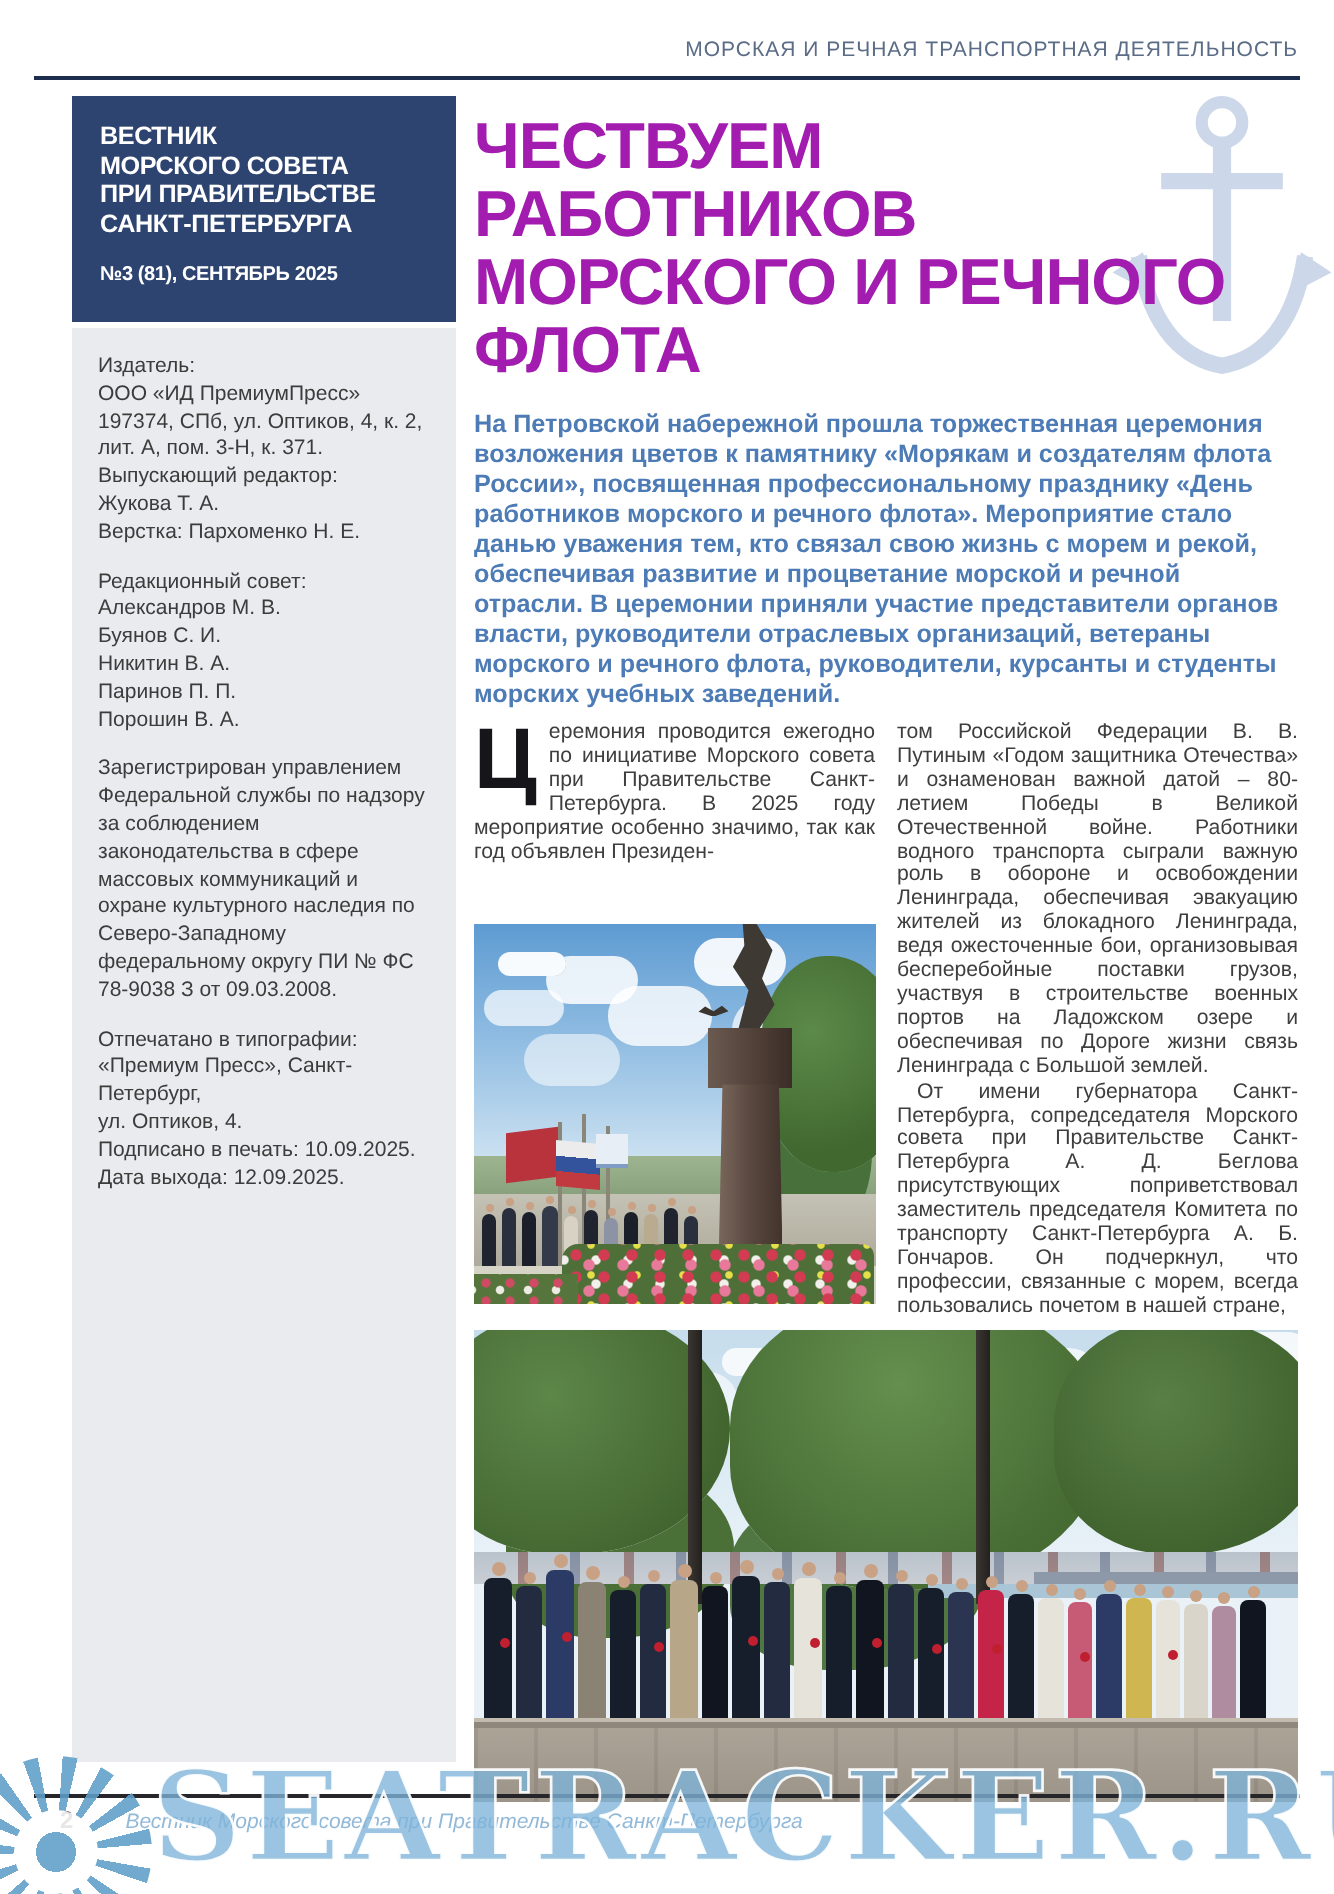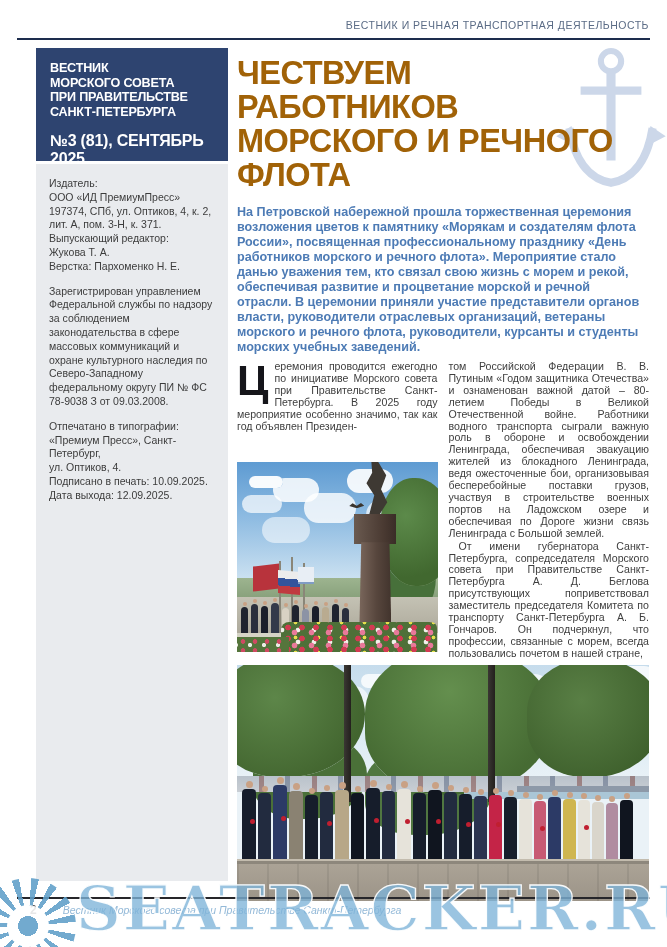--- a/index.html
+++ b/index.html
@@ -15,35 +15,35 @@
   }
   .header-rule {
     position:absolute; top:38px; left:17px; width:633px; height:2px; background:#1d2d4d;
   }
   
   .masthead {
     position:absolute; left:36px; top:48px; width:192px; height:113px;
     background:#2e4470; color:#fff; padding:13px 14px;
   }
   .masthead-title { font-weight:bold; font-size:12.6px; line-height:14.6px; white-space:pre-line; letter-spacing:-0.2px; }
-  .masthead-issue { margin-top:13px; font-weight:bold; font-size:16px; letter-spacing:-0.2px; }
+  .masthead-issue { margin-top:13px; font-weight:bold; font-size:10px; letter-spacing:-0.2px; }
   
   .imprint {
     position:absolute; left:36px; top:164px; width:192px; height:717px;
     background:#e9ebee; padding:13px 13px; overflow:hidden;
     font-size:10.5px; line-height:13.8px; color:#3c3c3c;
   }
   .imprint p { margin:0 0 11px; white-space:pre-line; }
   
   .main { position:absolute; left:237px; top:48px; width:412px; }
   .anchor-wm { position:absolute; left:318px; top:-3px; width:112px; height:150px; z-index:0; }
   .article-title {
     position:relative; z-index:1; margin-top:8px;
     font-size:32.5px; line-height:34px; font-weight:bold; letter-spacing:-0.5px;
-    color:#a16207; white-space:pre-line;
+    color:#a21caf; white-space:pre-line;
   }
   .lead {
     position:relative; z-index:1; margin-top:13px; width:404px;
     font-size:12.6px; line-height:15px; font-weight:bold; color:#4d7bb5;
   }
   .columns { display:flex; gap:11px; margin-top:6px; }
   .col { flex:1; font-size:10.6px; line-height:11.9px; text-align:justify; color:#3e3e3e; }
   .dropcap {
     float:left; font-size:43px; line-height:33px; font-weight:bold;
     color:#15151a; margin:3px 6px 0 0;
@@ -130,39 +130,45 @@
     color:rgba(125,180,216,0.78); -webkit-text-stroke:1.3px rgba(255,255,255,0.92); white-space:nowrap;
   }
   .wm-sun { position:absolute; left:-20px; top:2px; width:96px; height:96px; border-radius:50%; opacity:.88;
     background:repeating-conic-gradient(from 4deg, #5f9fc9 0deg 9deg, transparent 9deg 24deg); }
   .wm-sun::after { content:""; position:absolute; inset:27px; border-radius:50%;
     background:radial-gradient(circle at 50% 50%, #5f9fc9 0 10px, #ffffff 10px); }
 </style>
 </head>
 <body>
 
-<div class="section-header">ВЕСТНИК И РЕЧНАЯ ТРАНСПОРТНАЯ ДЕЯТЕЛЬНОСТЬ</div>
+<div class="section-header">МОРСКАЯ И РЕЧНАЯ ТРАНСПОРТНАЯ ДЕЯТЕЛЬНОСТЬ</div>
 <div class="header-rule"></div>
 
 <div class="masthead">
   <div class="masthead-title">ВЕСТНИК
 МОРСКОГО СОВЕТА
 ПРИ ПРАВИТЕЛЬСТВЕ
 САНКТ-ПЕТЕРБУРГА</div>
   <div class="masthead-issue">№3 (81), СЕНТЯБРЬ 2025</div>
 </div>
 
 <div class="imprint">
   <p>Издатель:
 ООО «ИД ПремиумПресс»
 197374, СПб, ул. Оптиков, 4, к. 2,
 лит. А, пом. 3-Н, к. 371.
 Выпускающий редактор:
 Жукова Т. А.
 Верстка: Пархоменко Н. Е.</p>
+  <p>Редакционный совет:
+Александров М. В.
+Буянов С. И.
+Никитин В. А.
+Паринов П. П.
+Порошин В. А.</p>
   <p>Зарегистрирован управлением Федеральной службы по надзору за соблюдением законодательства в сфере массовых коммуникаций и охране культурного наследия по Северо-Западному федеральному округу ПИ № ФС 78-9038 З от 09.03.2008.</p>
   <p>Отпечатано в типографии:
 «Премиум Пресс», Санкт-Петербург,
 ул. Оптиков, 4.
 Подписано в печать: 10.09.2025.
 Дата выхода: 12.09.2025.</p>
 
 </div>
 
 <div class="main">

